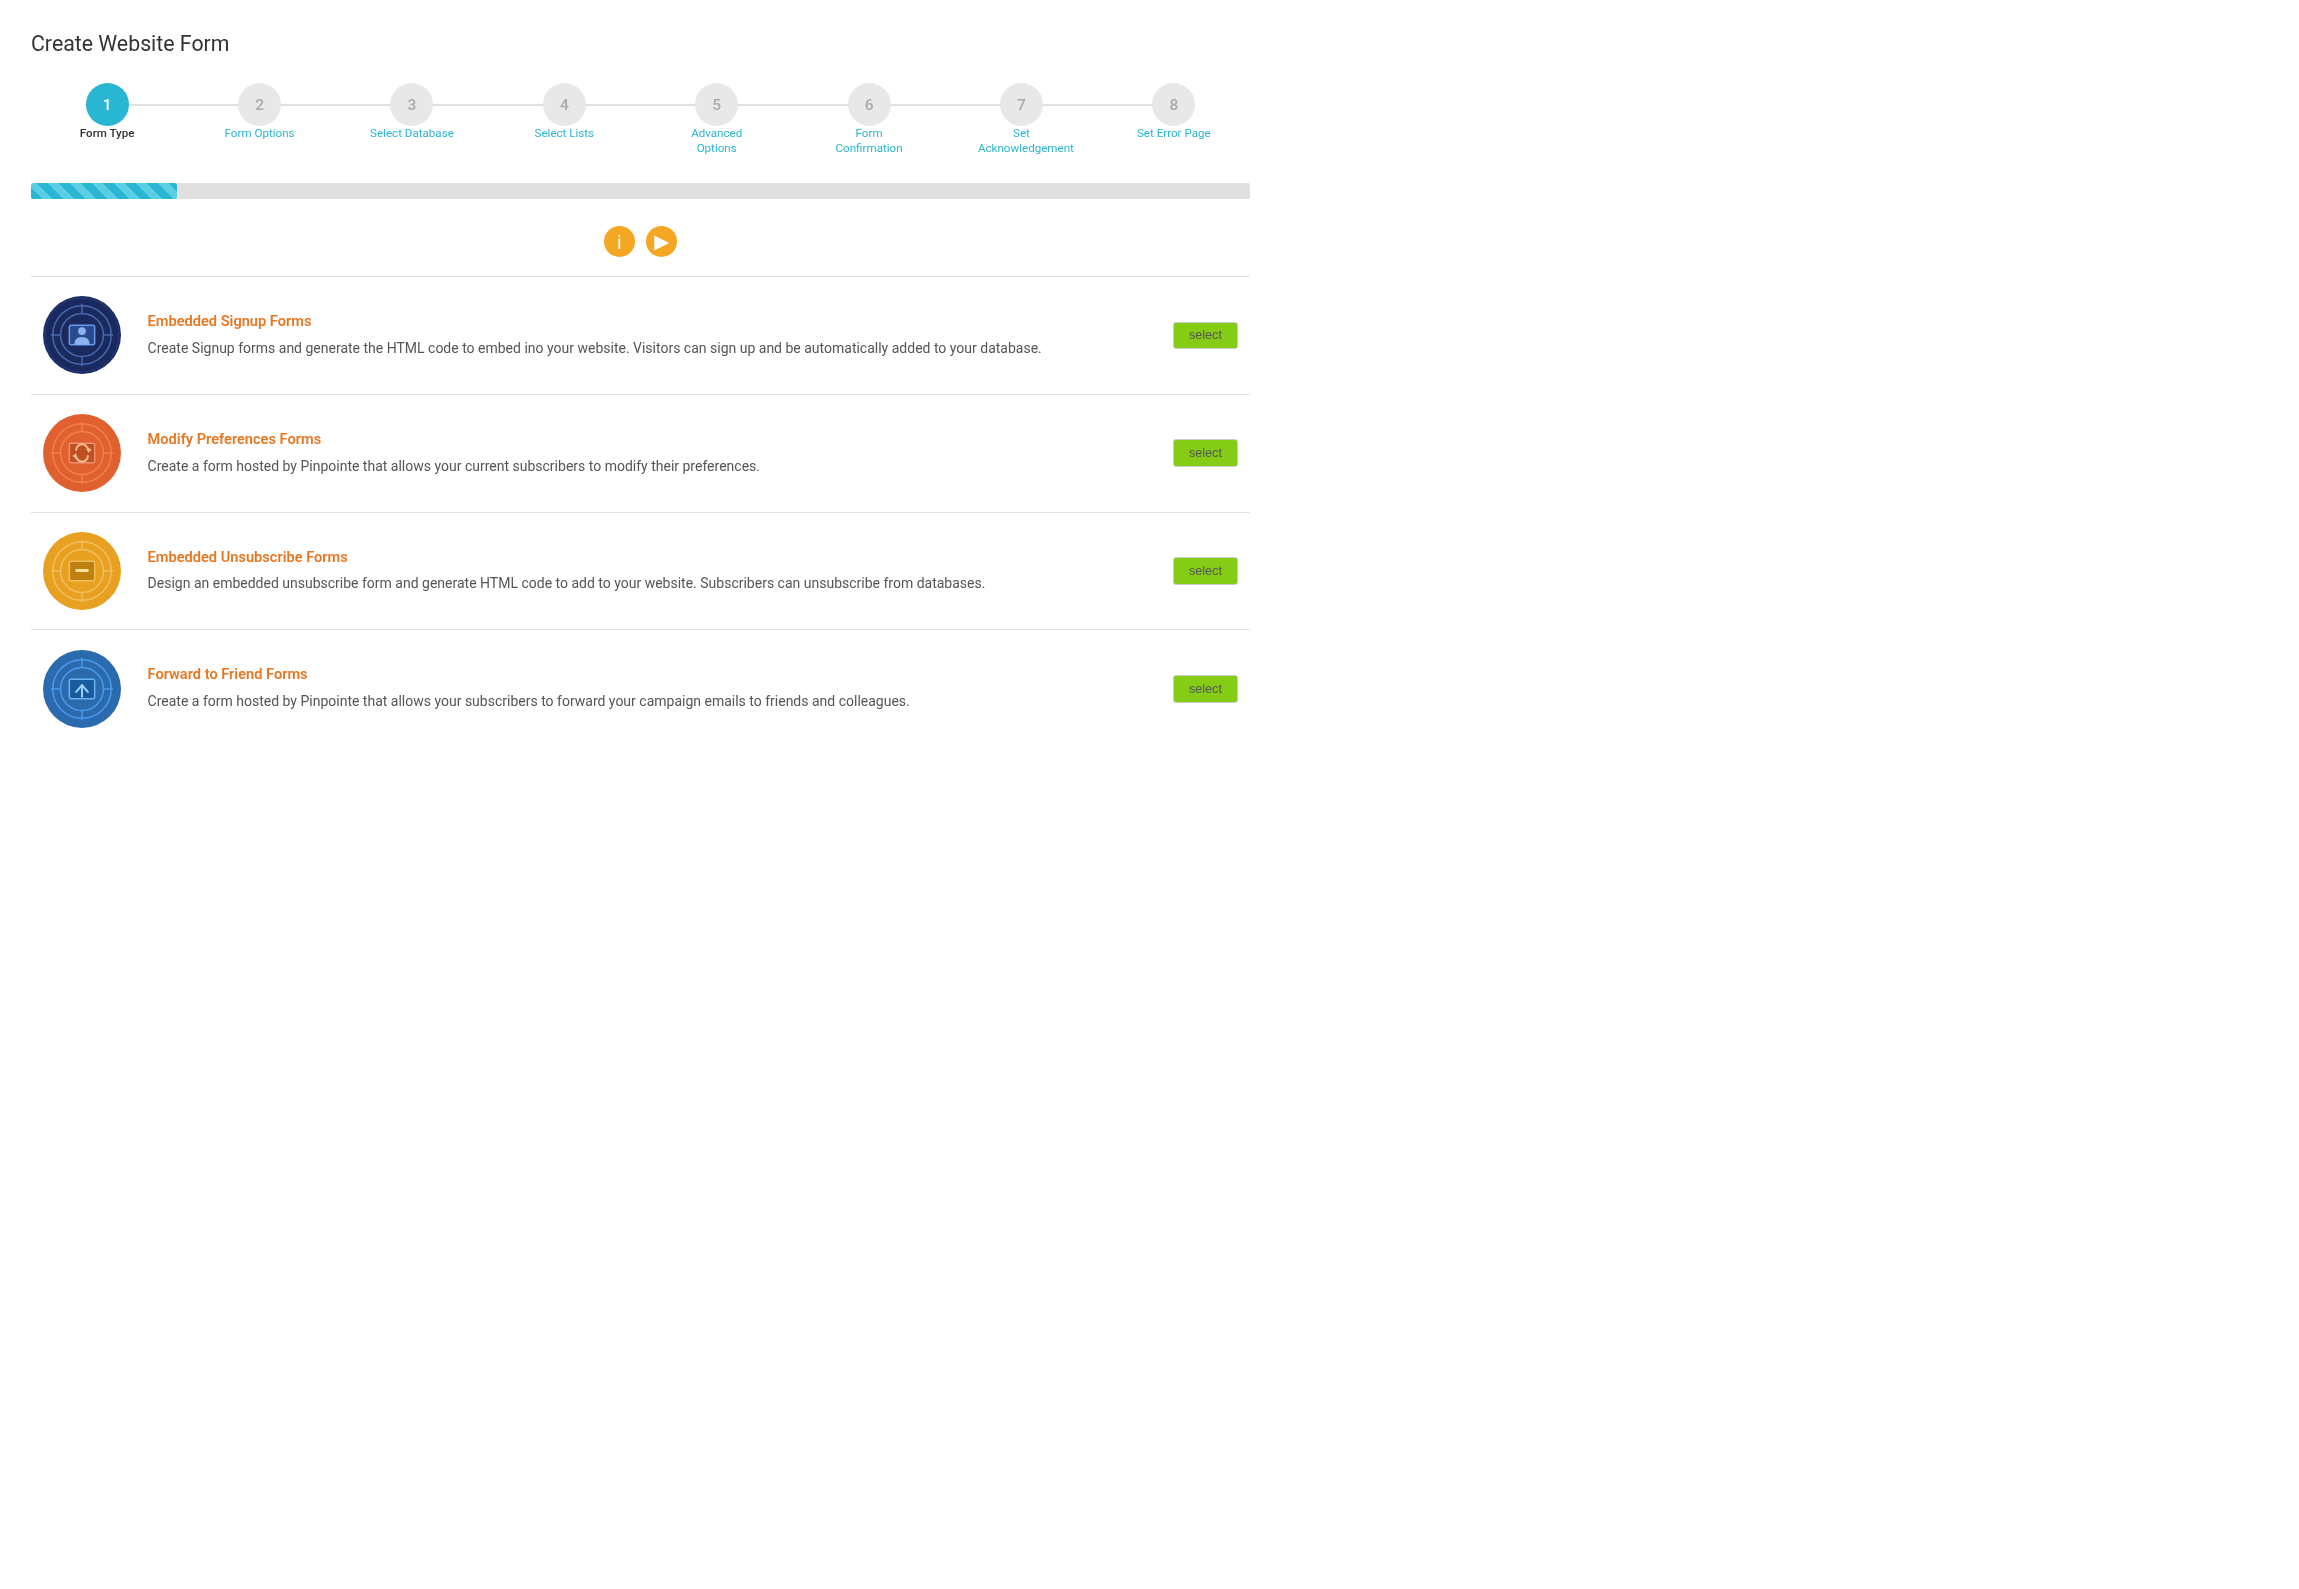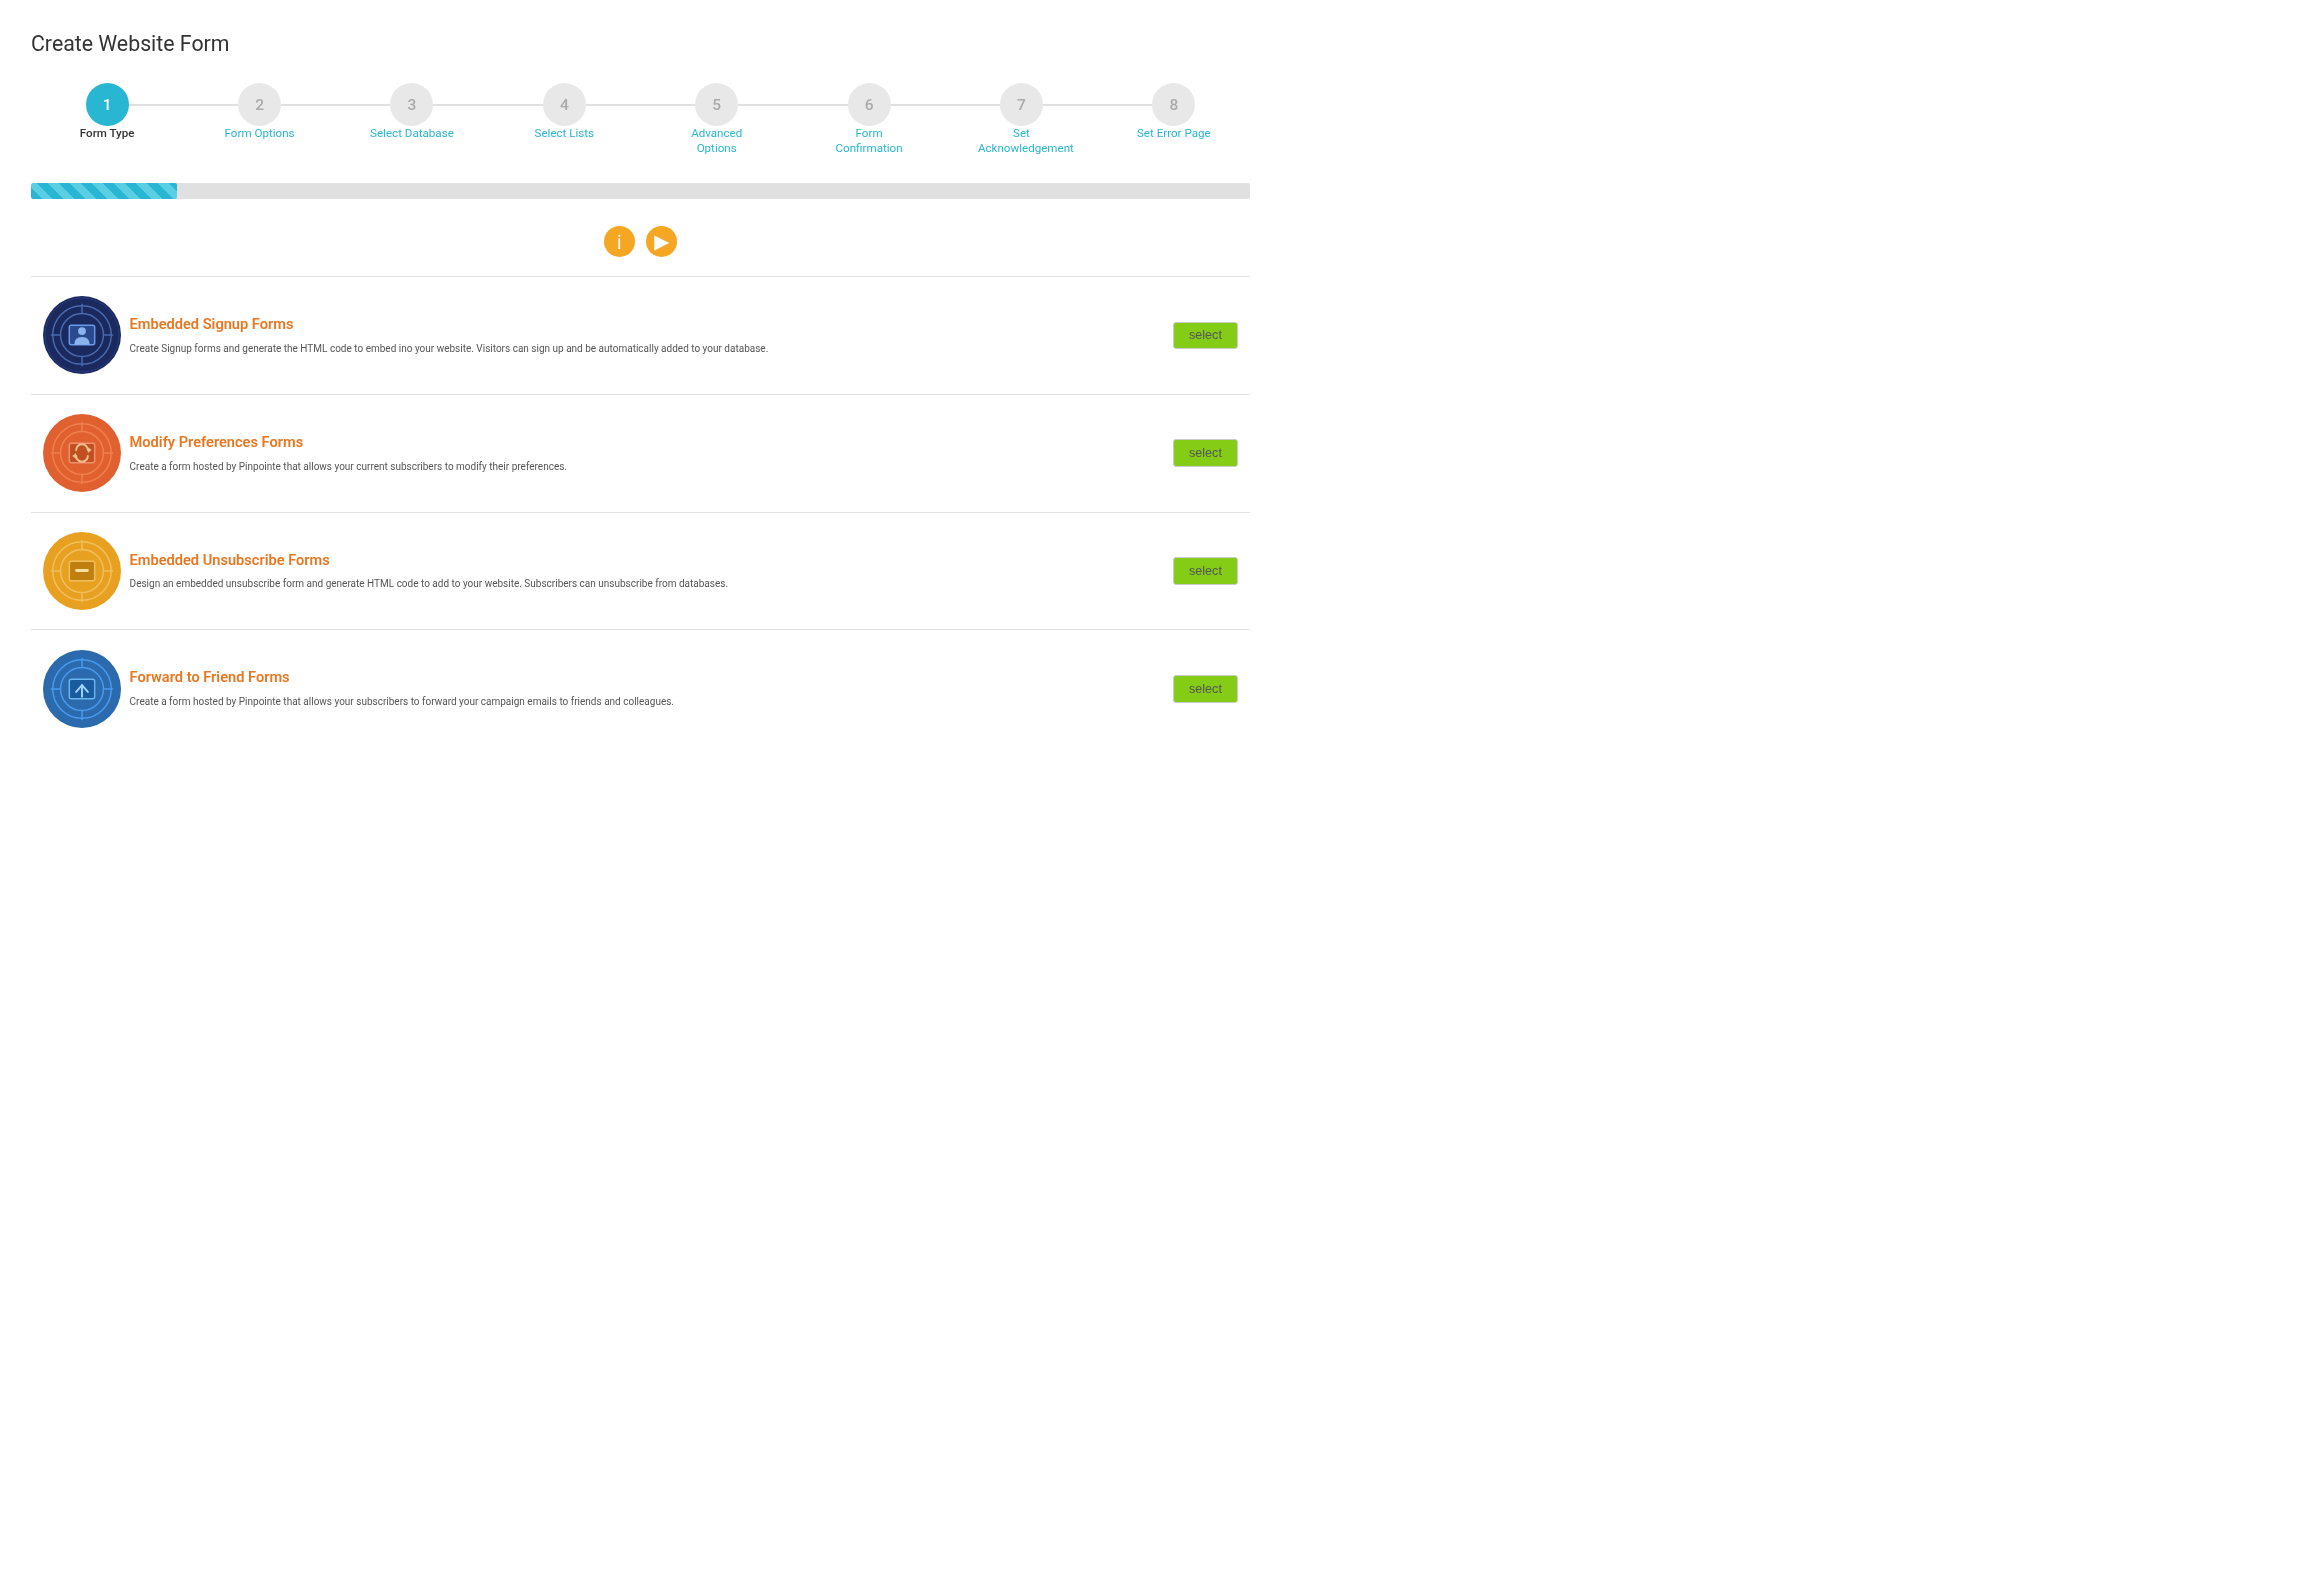--- a/index.html
+++ b/index.html
@@ -121,42 +121,42 @@
     .icon-btn.video { background: #f5a623; color: #fff; }
     
     .form-options-list {
       border: none;
     }
     .form-option-item {
       display: flex;
       align-items: center;
       padding: 19.4px 11.6px;
       border-top: 1px solid #e0e0e0;
-      gap: 9px;
+      gap: 27px;
     }
     .form-option-icon {
       width: 78px;
       height: 78px;
       flex-shrink: 0;
       border-radius: 50%;
       display: flex;
       align-items: center;
       justify-content: center;
     }
     .form-option-content {
       flex: 1;
     }
     .form-option-title {
       font-size: 14.6px;
       font-weight: 600;
       color: #e87722;
       margin-bottom: 7.8px;
     }
     .form-option-desc {
-      font-size: 10px;
+      font-size: 14px;
       color: #555;
       line-height: 1.5;
     }
     .select-btn {
       padding: 5.8px 15.5px;
       border: 1px solid #ccc;
       background: #84cc16;
       color: #555;
       font-size: 12.6px;
       border-radius: 2.9px;

